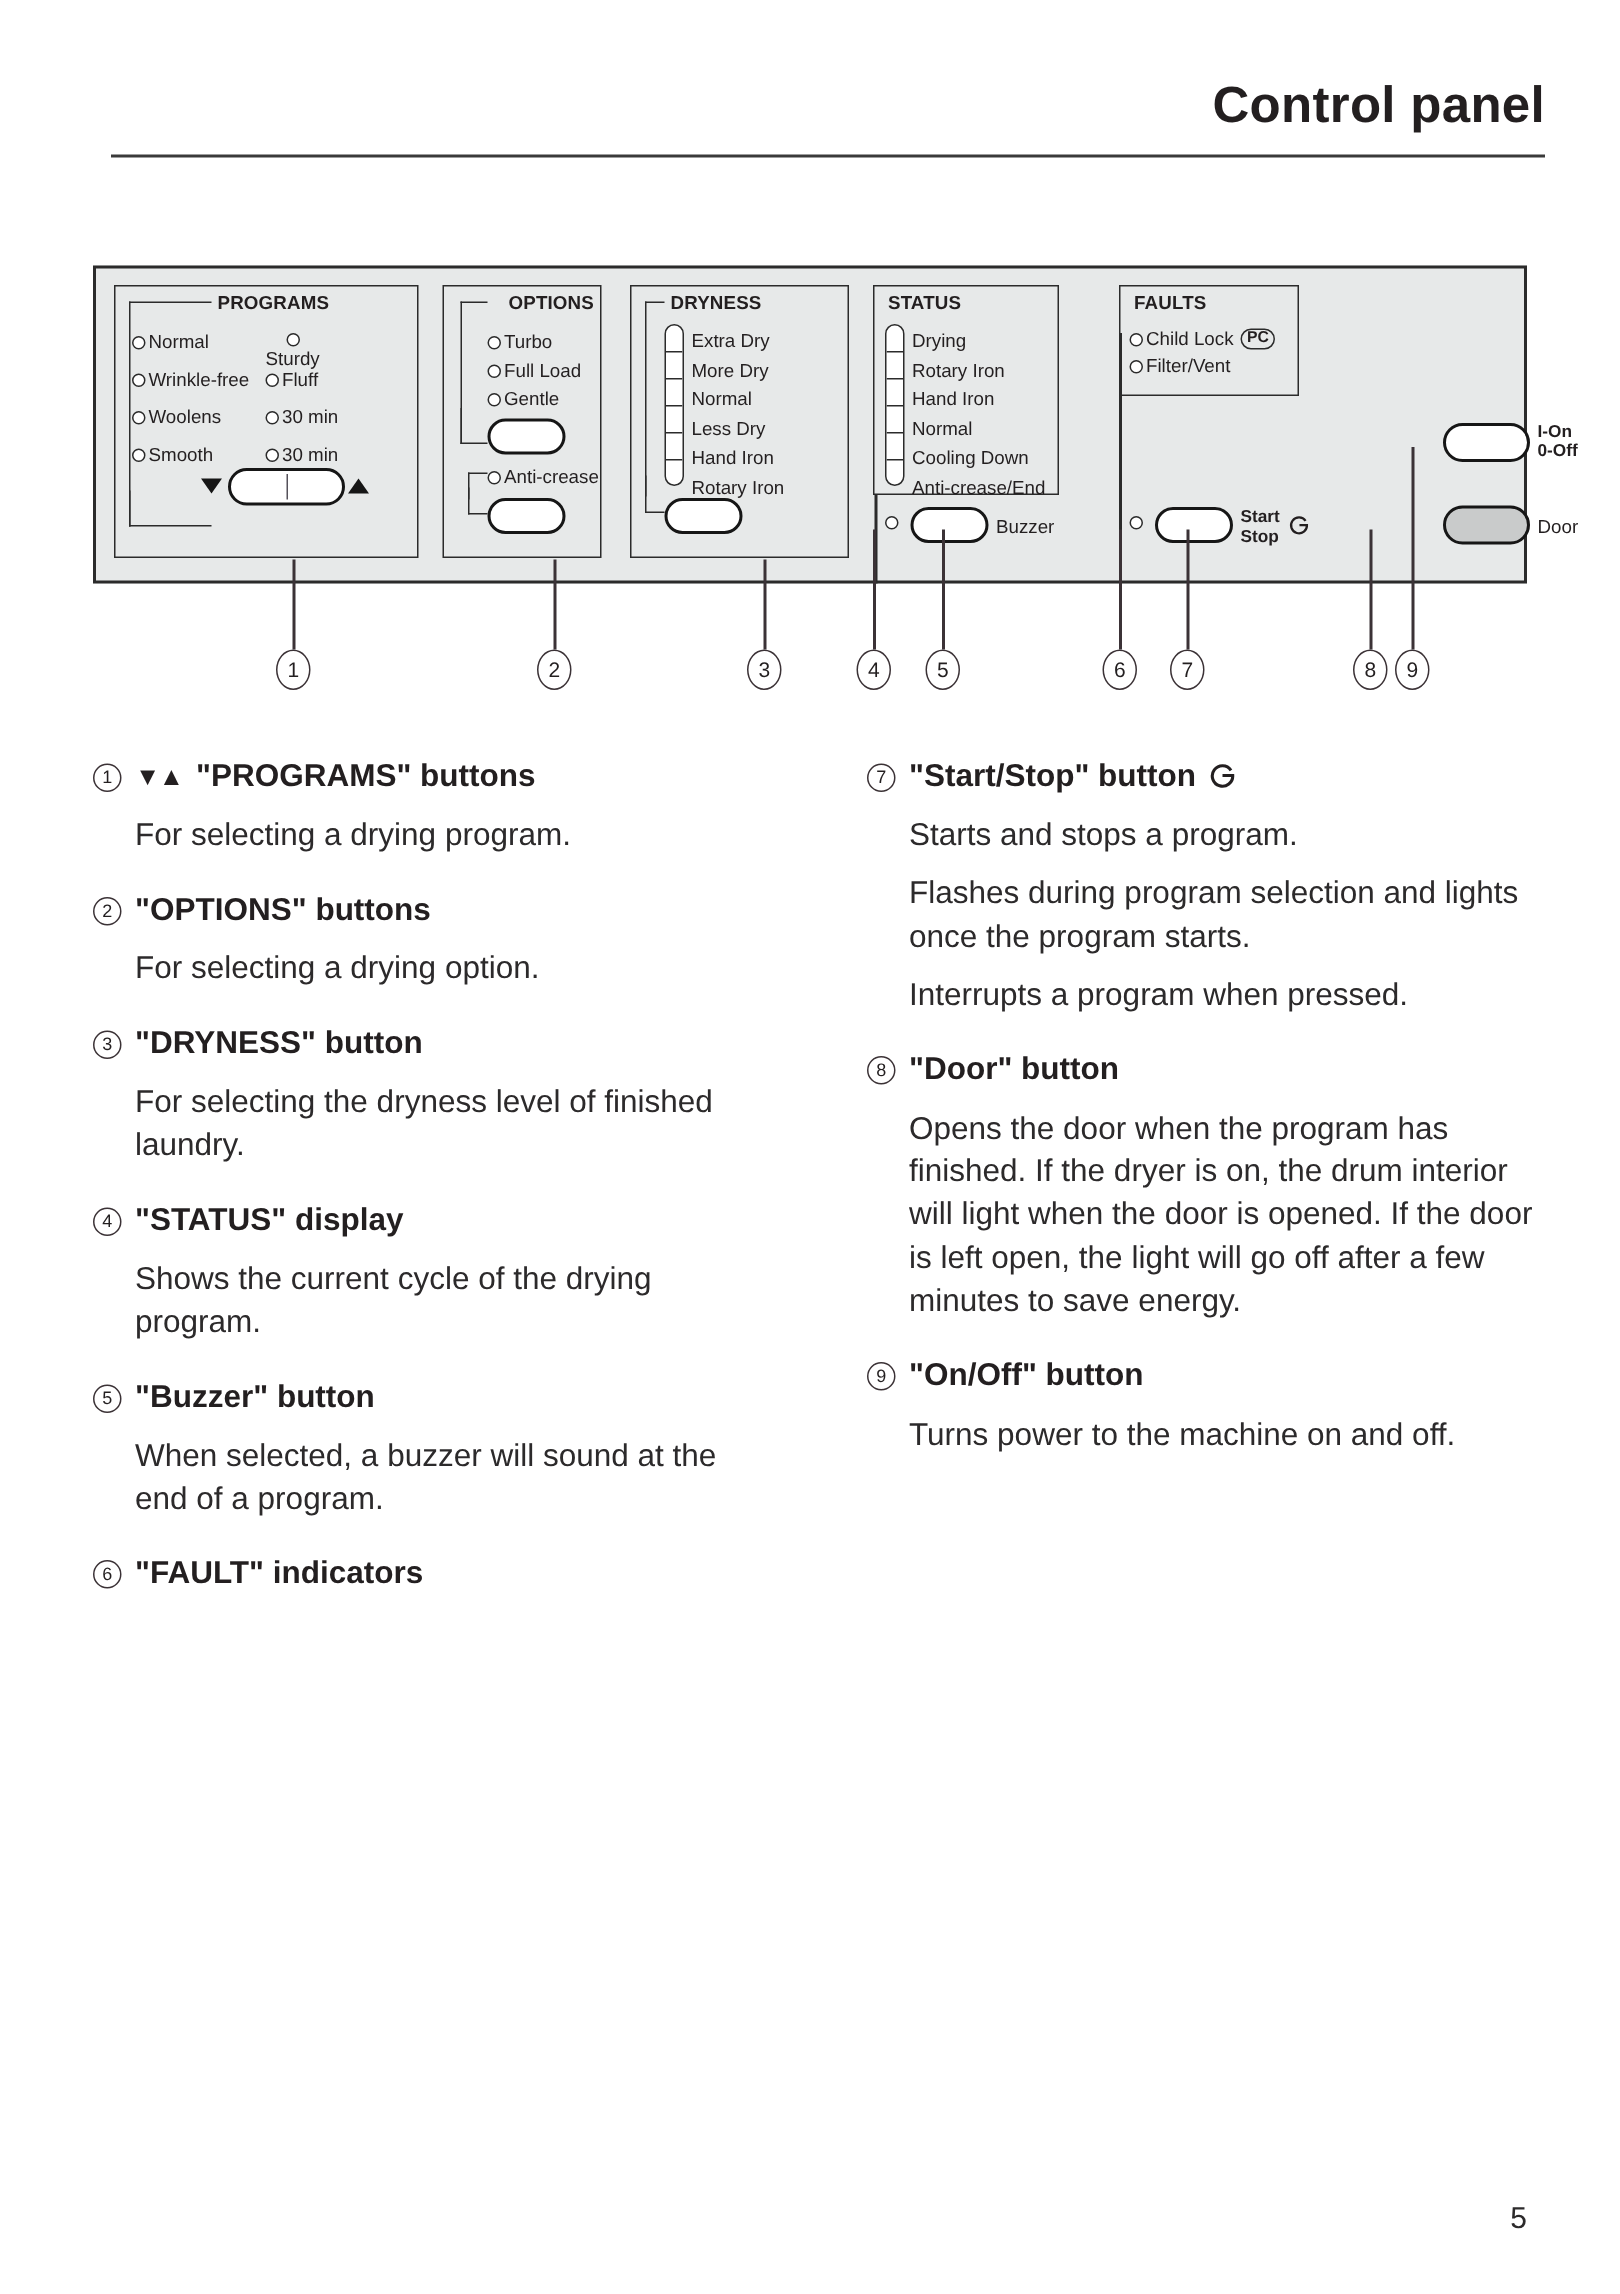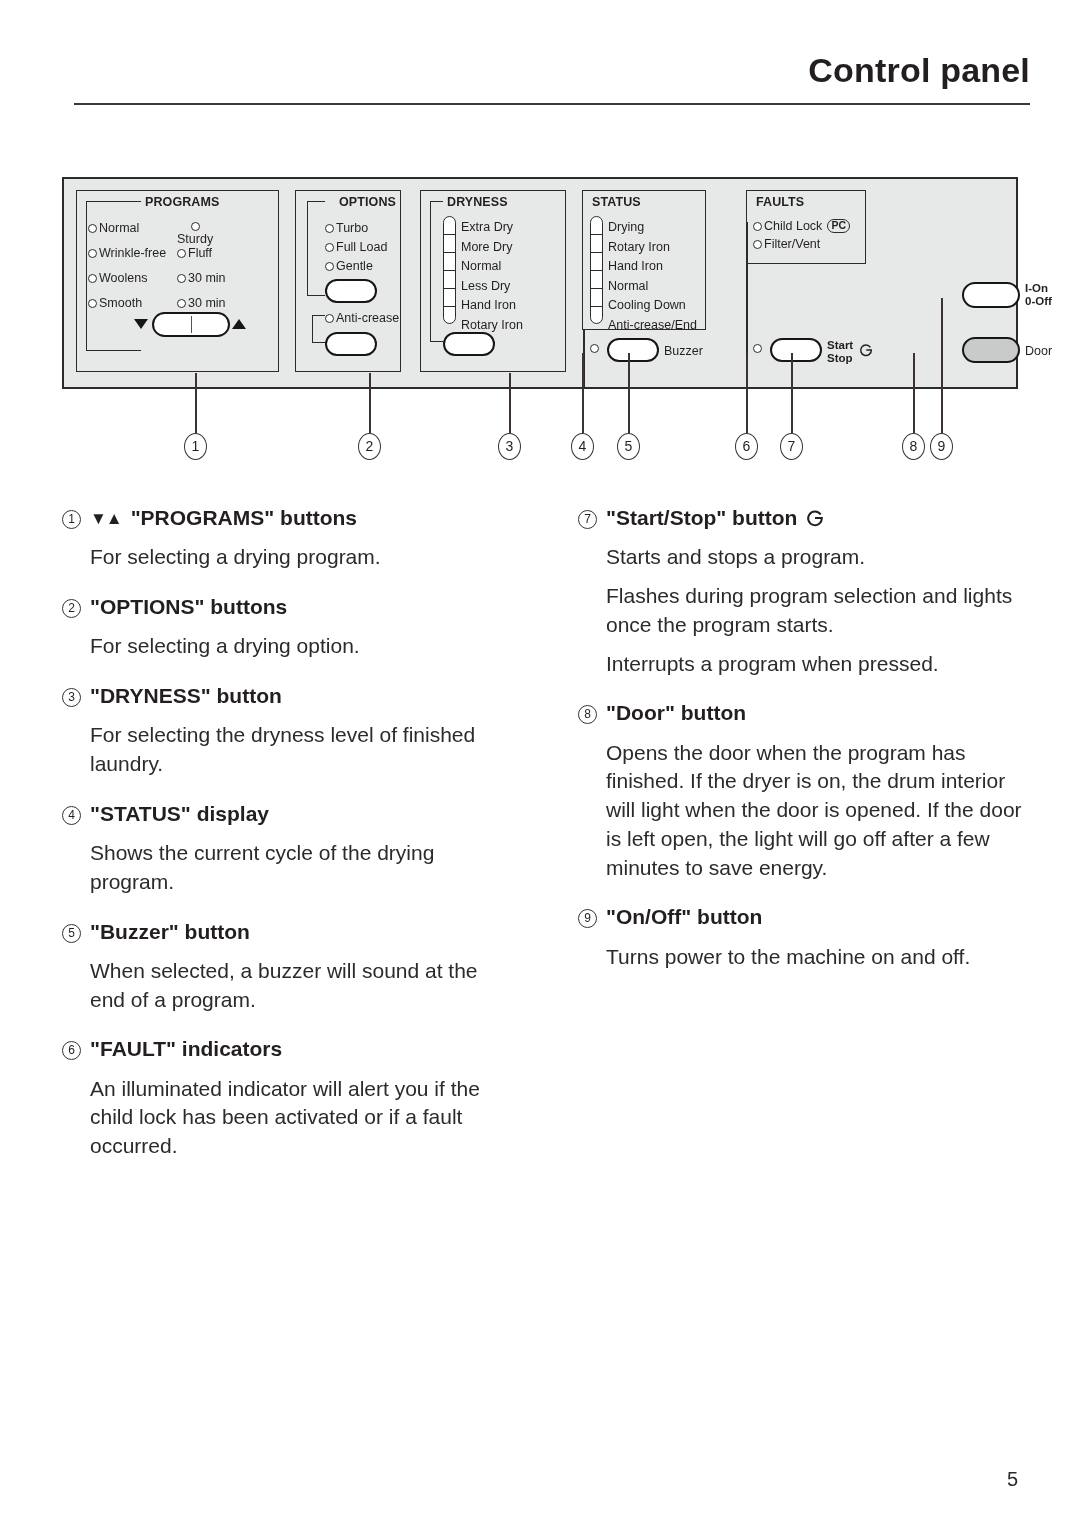--- a/index.html
+++ b/index.html
@@ -491,21 +491,20 @@
       <span>"Buzzer" button</span>
     </div>
     <div class="entry-body">When selected, a buzzer will sound at the end of a program.</div>
   </div>
 
   <div class="entry">
     <div class="entry-head">
       <span class="badge-num">6</span>
       <span>"FAULT" indicators</span>
     </div>
-    <div class="entry-body">An illuminated indicator will alert you if the child lock has been activated or if a fault occurred.</div>
   </div>
 
 </div>
 
 <div class="col col-right">
 
   <div class="entry">
     <div class="entry-head">
       <span class="badge-num">7</span>
       <span>"Start/Stop" button</span>

